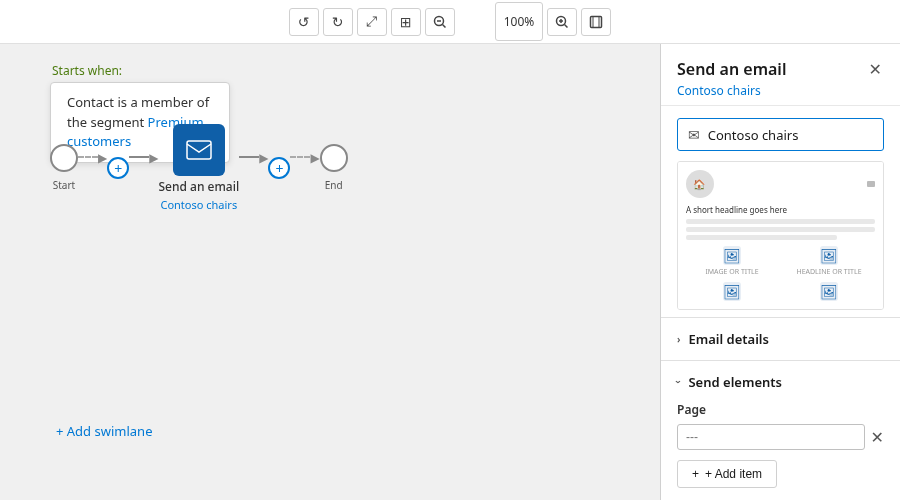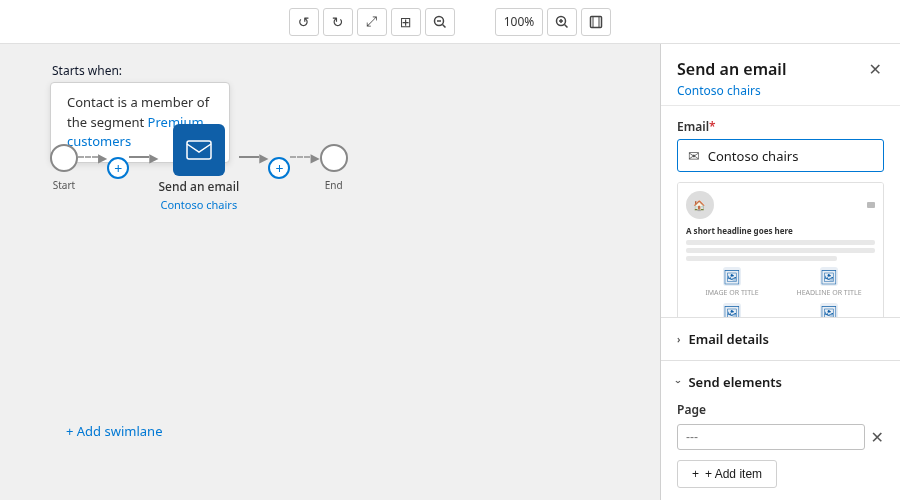--- a/index.html
+++ b/index.html
@@ -38,21 +38,21 @@
       justify-content: center;
       font-size: 14px;
       color: #444;
     }
     .zoom-display {
       border: 1px solid #d0d0d0;
       border-radius: 3px;
       padding: 2px 8px;
       font-size: 12px;
       color: #333;
-      height: 28px;
+      height: 39px;
       display: flex;
       align-items: center;
       margin-left: 36px;
     }
 
     
     .main-content {
       display: flex;
       flex: 1;
       overflow: hidden;
@@ -64,21 +64,21 @@
       background: #f0f0f0;
       position: relative;
       overflow: hidden;
     }
 
     .starts-when-label {
       position: absolute;
       top: 18px;
       left: 52px;
       font-size: 12px;
-      color: #0f172a;
+      color: #4d7c0f;
     }
 
     
     .trigger-popup {
       position: absolute;
       top: 38px;
       left: 50px;
       background: #fff;
       border: 1px solid #d0d0d0;
       border-radius: 4px;
@@ -189,21 +189,21 @@
     .email-node-subtitle {
       font-size: 11px;
       color: #0078d4;
       text-align: center;
     }
 
     
     .add-swimlane {
       position: absolute;
       bottom: 60px;
-      left: 66px;
+      left: 56px;
       display: flex;
       align-items: center;
       gap: 6px;
       color: #0078d4;
       cursor: pointer;
       font-size: 13px;
     }
 
     
     .right-panel {
@@ -511,39 +511,36 @@
     <div class="panel-header">
       <div class="panel-title">
         <span>Send an email</span>
         <button class="close-btn">✕</button>
       </div>
       <div class="panel-subtitle">Contoso chairs</div>
     </div>
 
     <div class="panel-body">
 
-      <div class="field-label">
-        <span>Email</span><span class="required-star">*</span>
-      </div>
       <div class="email-select-box">
         <span class="email-icon-small">✉</span>
         <span>Contoso chairs</span>
       </div>
 
       <div class="email-preview">
         <div class="preview-content">
 
           <div class="preview-header-row">
             <div class="preview-logo">
               <span>🏠</span>
             </div>
             <div style="width:8px; height:6px; background:#bbb; border-radius:1px;"></div>
           </div>
 
-          <div style="font-size:8px; color:#333; font-weight:700; margin-bottom:4px;">A short headline goes here</div>
+          <div style="font-size:8px; color:#333; font-weight:400; margin-bottom:4px;">A short headline goes here</div>
 
           <div class="preview-text-line preview-text-full"></div>
           <div class="preview-text-line preview-text-full"></div>
           <div class="preview-text-line preview-text-med"></div>
 
           <div class="preview-images-row">
             <div style="flex:1; display:flex; flex-direction:column; align-items:center;">
               <div class="preview-img-box">
                 <span class="preview-img-icon">🖼</span>
               </div>

